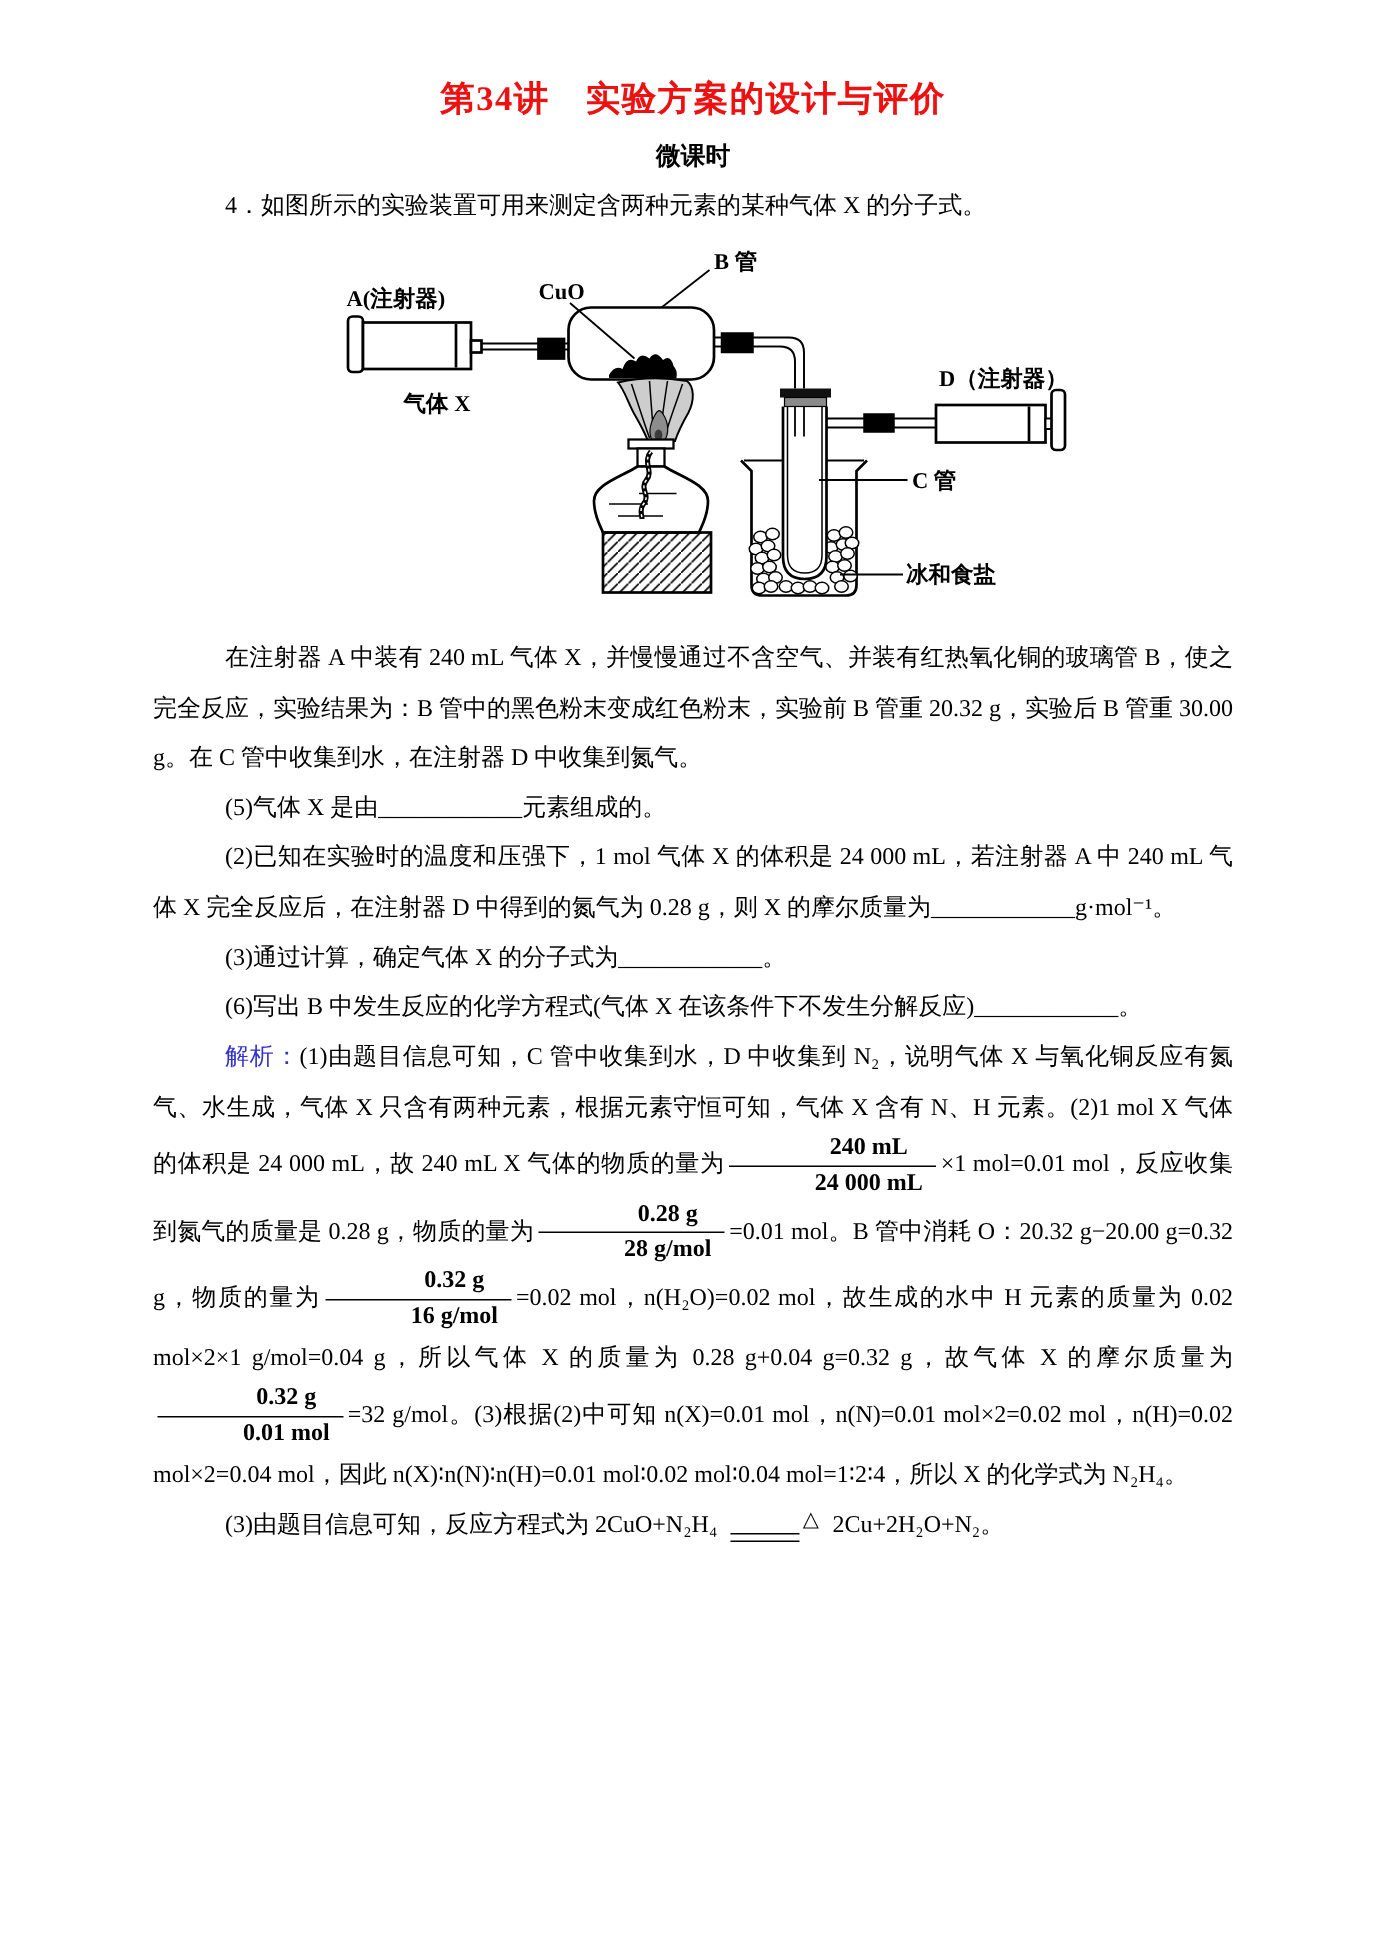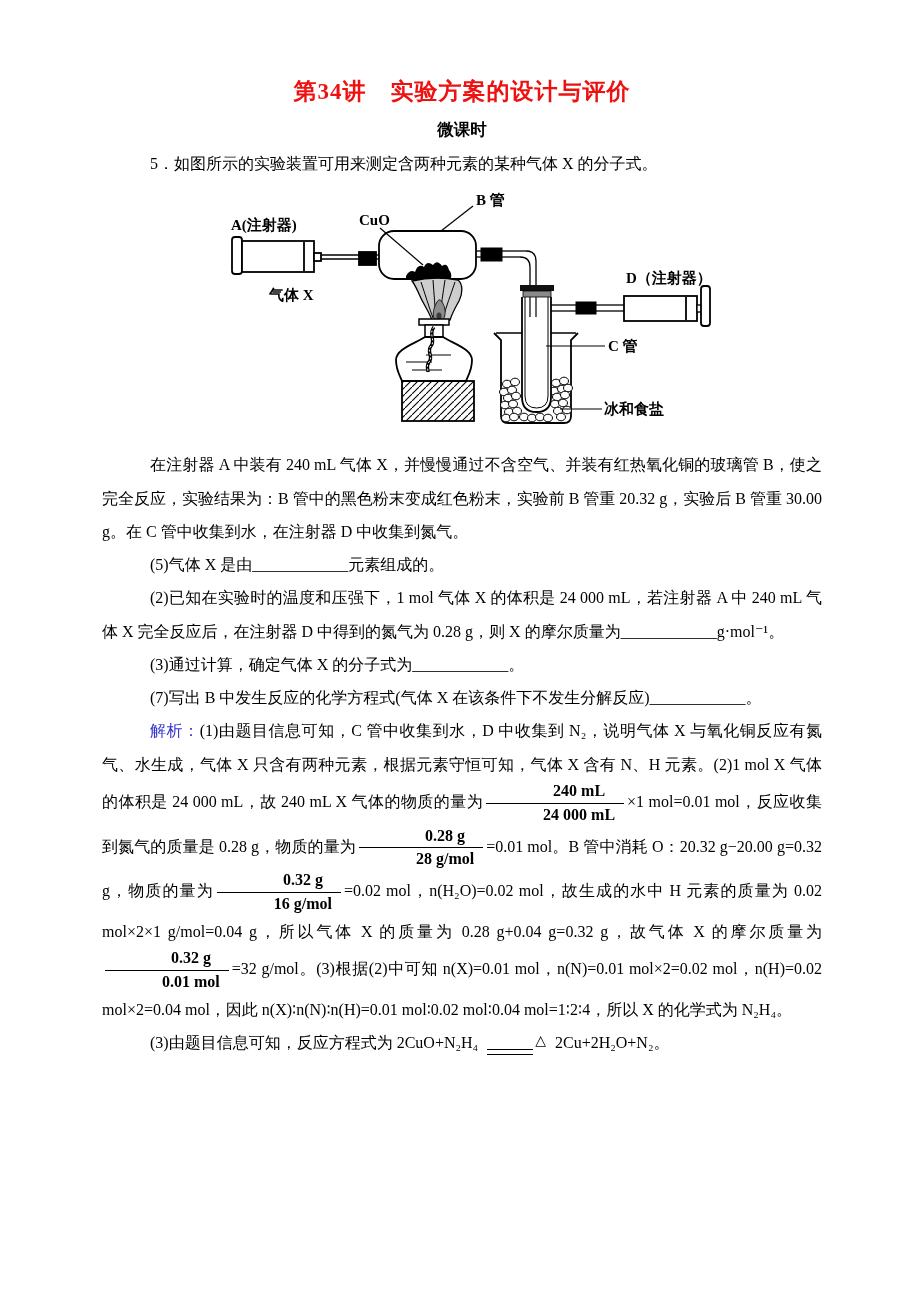--- a/index.html
+++ b/index.html
@@ -1,18 +1,18 @@
 <!DOCTYPE html>
 <html><head>
 <meta charset="utf-8">
 <style>
   html,body{margin:0;padding:0;background:#ffffff;}
   .page{
     width:920px;height:1302px;background:#fff;box-sizing:border-box;
-    padding:76px 98px 0 102px;
+    padding:50px 98px 0 102px;
     font-family:"Liberation Serif","DejaVu Serif",serif;
     font-size:16px;color:#000;
   }
   .title{margin:0 0 12px 0;text-align:center;font-size:23px;font-weight:bold;letter-spacing:1px;}
   .subtitle{text-align:center;font-weight:bold;font-size:16.5px;margin:0 0 6px 0;}
   p.para{margin:0;line-height:2.08;text-align:justify;text-indent:3em;}
   .diagram{position:relative;height:258px;margin:4px 0 6px 0;}
   .diagram svg{position:absolute;left:72px;top:0;}
   .frac{display:inline-block;vertical-align:middle;text-align:center;line-height:1.3;margin:0 3px;font-weight:bold;}
   .frac .num{display:block;border-bottom:1.4px solid #000;padding:0 9px 1px 9px;}
@@ -23,21 +23,21 @@
   .svg-label{font-weight:bold;font-size:15px;font-family:"Liberation Serif","DejaVu Serif",serif;}
 </style>
 </head>
 <body>
 
 <div class="page">
 
   <h1 class="title" style="color: rgb(238, 17, 17);">第34讲　实验方案的设计与评价</h1>
   <div class="subtitle">微课时</div>
 
-  <p class="para">5．如图所示的实验装置可用来测定含两种元素的某种气体 X 的分子式。</p>
+  <p class="para">4．如图所示的实验装置可用来测定含两种元素的某种气体 X 的分子式。</p>
 
   <div class="diagram">
     <svg width="580" height="258" viewBox="0 0 580 258">
       <defs>
         <pattern id="hatch" width="7" height="7" patternUnits="userSpaceOnUse">
           <path d="M0,7 L7,0" stroke="#000" stroke-width="1.1"></path>
         </pattern>
       </defs>
 
       <g stroke="#000" fill="none" stroke-width="1.8">
@@ -153,19 +153,19 @@
       </g>
       <text class="svg-label" x="452" y="99">D（注射器）</text>
     </svg>
   </div>
 
   <p class="para">在注射器 A 中装有 240 mL 气体 X，并慢慢通过不含空气、并装有红热氧化铜的玻璃管 B，使之完全反应，实验结果为：B 管中的黑色粉末变成红色粉末，实验前 B 管重 20.32 g，实验后 B 管重 30.00 g。在 C 管中收集到水，在注射器 D 中收集到氮气。</p>
 
   <p class="para">(5)气体 X 是由____________元素组成的。</p>
   <p class="para">(2)已知在实验时的温度和压强下，1 mol 气体 X 的体积是 24 000 mL，若注射器 A 中 240 mL 气体 X 完全反应后，在注射器 D 中得到的氮气为 0.28 g，则 X 的摩尔质量为____________g·mol⁻¹。</p>
   <p class="para">(3)通过计算，确定气体 X 的分子式为____________。</p>
-  <p class="para">(7)写出 B 中发生反应的化学方程式(气体 X 在该条件下不发生分解反应)____________。</p>
+  <p class="para">(6)写出 B 中发生反应的化学方程式(气体 X 在该条件下不发生分解反应)____________。</p>
 
   <p class="para"><span class="analysis-label" style="color: rgb(51, 51, 204);">解析：</span><span>(1)由题目信息可知，C 管中收集到水，D 中收集到 N₂，说明气体 X 与氧化铜反应有氮气、水生成，气体 X 只含有两种元素，根据元素守恒可知，气体 X 含有 N、H 元素。(2)1 mol X 气体的体积是 24 000 mL，故 240 mL X 气体的物质的量为</span><span class="frac"><span class="num">240 mL</span><span class="den">24 000 mL</span></span><span>×1 mol=0.01 mol，反应收集到氮气的质量是 0.28 g，物质的量为</span><span class="frac"><span class="num">0.28 g</span><span class="den">28 g/mol</span></span><span>=0.01 mol。B 管中消耗 O：20.32 g−20.00 g=0.32 g，物质的量为</span><span class="frac"><span class="num">0.32 g</span><span class="den">16 g/mol</span></span><span>=0.02 mol，n(H₂O)=0.02 mol，故生成的水中 H 元素的质量为 0.02 mol×2×1 g/mol=0.04 g，所以气体 X 的质量为 0.28 g+0.04 g=0.32 g，故气体 X 的摩尔质量为</span><span class="frac"><span class="num">0.32 g</span><span class="den">0.01 mol</span></span><span>=32 g/mol。(3)根据(2)中可知 n(X)=0.01 mol，n(N)=0.01 mol×2=0.02 mol，n(H)=0.02 mol×2=0.04 mol，因此 n(X)∶n(N)∶n(H)=0.01 mol∶0.02 mol∶0.04 mol=1∶2∶4，所以 X 的化学式为 N₂H₄。</span></p>
 
   <p class="para"><span>(3)由题目信息可知，反应方程式为 2CuO+N₂H₄</span><span class="rxn"><span class="delta">△</span><span class="dbl"></span></span><span>2Cu+2H₂O+N₂。</span></p>
 
 </div>
 
 </body></html>

